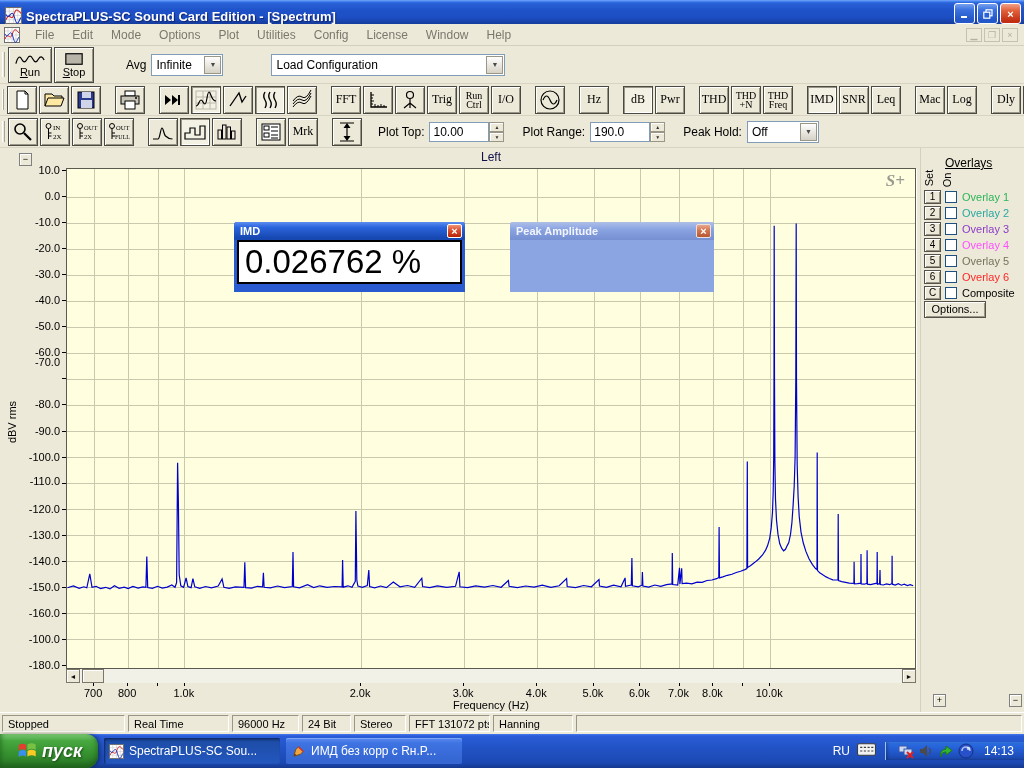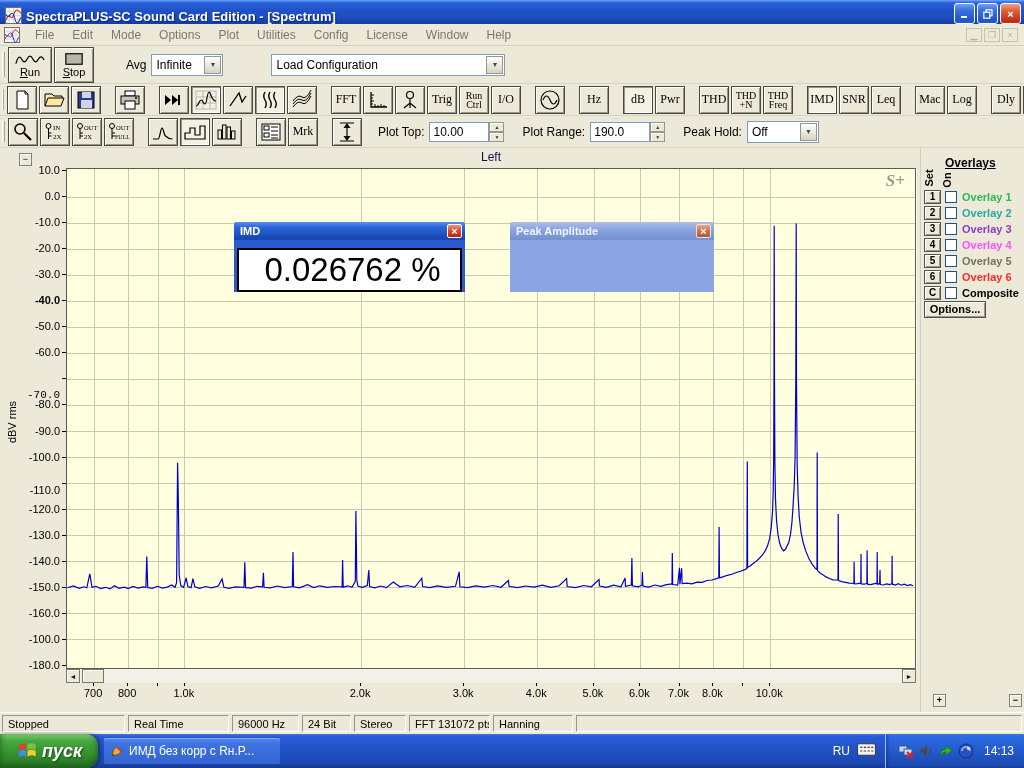--- a/index.html
+++ b/index.html
@@ -69,42 +69,42 @@
   .ytickmark { position:absolute; width:4px; height:1px; background:#000; left:62px; }
   #ylabel-rot { position:absolute; left:-13px; top:268px; transform:rotate(-90deg); font-size:11px; color:#000; width:50px; text-align:center; }
   .xtickmark { position:absolute; width:1px; height:4px; background:#000; top:534px; }
   .xtick { position:absolute; top:539px; width:40px; margin-left:-20px; text-align:center; font-size:11px; color:#000; }
   #xlabel { position:absolute; left:66px; top:551px; width:850px; text-align:center; font-size:11px; color:#000; }
 
   
   .valwin { position:absolute; border-radius:3px 3px 0 0; }
   .valwin .wtitle { height:18px; border-radius:3px 3px 0 0; display:flex; align-items:center; padding:0 3px 0 6px;
     font-size:11px; font-weight:bold; }
-  .valwin .wbody { background:#fff; border:2px solid #000; margin:8px 3px 3px 3px; display:flex; align-items:center;justify-content:center; }
+  .valwin .wbody { background:#fff; border:2px solid #000; margin:0 3px 3px 3px; display:flex; align-items:center; }
   .valwin .wval { font-size:33px; color:#000; padding-left:6px; white-space:nowrap; letter-spacing:0px; }
   .wclose { margin-left:auto; width:15px; height:14px; border:1px solid #fff; border-radius:2px;
     display:flex; align-items:center; justify-content:center; color:#fff; font-size:11px; font-weight:bold; line-height:12px; }
   #imd-win { left:234px; top:74px; width:231px; height:70px; background:#2a5ad0; }
   #imd-win .wtitle { background:linear-gradient(180deg,#5d8df0 0%,#2a64dc 30%,#1747b0 90%); color:#fff; }
   #imd-win .wclose { background:linear-gradient(180deg,#ee9576 0%,#dc5435 40%,#bb2507 95%); }
   #peak-win { left:510px; top:74px; width:204px; height:70px; background:#8ba4e2; }
   #peak-win .wtitle { background:linear-gradient(180deg,#aebfe8 0%,#8ba4e2 40%,#7690d2 95%); color:#f2f5fd; }
   #peak-win .wclose { background:linear-gradient(180deg,#e8a68e 0%,#d2764f 45%,#b85a38 95%); border-color:#e8e2da; }
   #peak-win .wval { font-size:32px; }
 
   #annotation { position:absolute; left:246px; top:176px; font-size:21px; color:#3c3c3c; line-height:30px; white-space:nowrap; }
 
   
   #hscroll { position:absolute; left:66px; top:521px; width:850px; height:14px; background:#f2f1e7; }
   .sbtn { position:absolute; top:0; width:14px; height:14px; background:#ece9d8; border:1px solid #7a7768;
     box-shadow:inset 1px 1px 0 #fff; font-size:7px; color:#111; display:flex; align-items:center; justify-content:center; }
   #sthumb { position:absolute; left:16px; top:0; width:22px; height:14px; background:#ece9d8; border:1px solid #7a7768; box-shadow:inset 1px 1px 0 #fff; }
 
   
-  #rightpanel { position:absolute; left:920px; top:0; width:104px; height:564px; border-left:1px solid #d4d0bf;font-weight:bold; }
+  #rightpanel { position:absolute; left:920px; top:0; width:104px; height:564px; border-left:1px solid #d4d0bf; }
   #ov-title { position:absolute; left:24px; top:8px; font-size:12px; text-decoration:underline; color:#000; }
   .rotlbl { position:absolute; width:30px; text-align:center; transform:rotate(-90deg); font-size:11px; color:#000; }
   .ovbtn { position:absolute; left:3px; width:17px; height:14px; background:#ece9d8; border:1px solid #55524a;
     box-shadow:inset 1px 1px 0 #fff, inset -1px -1px 0 #9a9687; font-size:10px; text-align:center; line-height:12px; color:#000; }
   .ovchk { position:absolute; left:24px; width:12px; height:12px; background:#fff; border:1px solid #1c5180; }
   .ovlbl { position:absolute; left:41px; font-size:11px; white-space:nowrap; }
   #ov-options { position:absolute; left:3px; top:153px; width:62px; height:17px; background:#ece9d8;
     border:1px solid #55524a; box-shadow:inset 1px 1px 0 #fff, inset -1px -1px 0 #9a9687; font-size:11px; text-align:center; line-height:15px; }
   .pmbtn { position:absolute; width:13px; height:13px; background:#ece9d8; border:1px solid #808080;
     box-shadow:inset 1px 1px 0 #fff; font-size:9px; line-height:10px; text-align:center; color:#000; }
@@ -124,21 +124,21 @@
   #startbtn span { color:#fff; font-weight:bold; font-style:italic; font-size:18px; text-shadow:1px 1px 2px #1d4d1a; margin-left:4px; }
   #startbtn svg { width:22px; height:22px; }
   .taskitem { width:176px; height:26px; margin-left:6px; border-radius:2px; display:flex; align-items:center;
     padding:0 5px; color:#fff; font-size:12px; white-space:nowrap; overflow:hidden; }
   .taskitem.active { background:linear-gradient(180deg,#16387e 0%,#1d4da8 15%,#2356bc 90%); box-shadow:inset 1px 1px 2px #102862; }
   .taskitem.inactive { background:linear-gradient(180deg,#5a8af0 0%,#3e73e2 20%,#3566d2 90%); box-shadow:inset 0 1px 0 #7fa5f4; }
   .taskitem svg { width:15px; height:15px; margin-right:5px; flex:none; }
   #tray { margin-left:auto; height:34px; display:flex; align-items:center; }
   #lang { color:#fff; font-size:12px; margin-right:7px; }
   #kbd-icon svg { width:19px; height:13px; display:block; }
-  #traypanel { height:34px; margin-left:8px; display:flex; align-items:center; padding:0 10px 0 12px;
+  #traypanel { height:18px; margin-left:8px; display:flex; align-items:center; padding:0 10px 0 12px;
     background:linear-gradient(180deg,#3b82f0 0%,#2a6ae0 10%,#2258cc 55%,#1a46aa 100%);
     border-left:1px solid #9cc0f8; box-shadow:inset 2px 0 3px rgba(0,0,0,.25); }
   .trayicon { width:16px; height:16px; margin-right:4px; }
   .trayicon svg { width:16px; height:16px; display:block; }
   #clock { color:#fff; font-size:12px; margin-left:6px; }
 </style>
 </head>
 <body>
 
 <div id="screen">
@@ -514,28 +514,28 @@
         </svg>
       <span id="plot-logo">S+</span>
     </div>
 
     <div id="ylabels">
         <div class="ytick" style="top: -4px;">10.0</div>
         <div class="ytick" style="top: 22.0526px;">0.0</div>
         <div class="ytick" style="top: 48.1053px;">-10.0</div>
         <div class="ytick" style="top: 74.1579px;">-20.0</div>
         <div class="ytick" style="top: 100.211px;">-30.0</div>
-        <div class="ytick" style="top: 126.263px; font-weight: bold;">-40.0</div>
+        <div class="ytick" style="top: 126.263px;">-40.0</div>
         <div class="ytick" style="top: 152.316px;">-50.0</div>
         <div class="ytick" style="top: 178.368px;">-60.0</div>
-        <div class="ytick" style="top: 221px; font-family: Liberation Mono, monospace;">-70.0</div>
+        <div class="ytick" style="top: 188px;">-70.0</div>
         <div class="ytick" style="top: 230.474px;">-80.0</div>
         <div class="ytick" style="top: 256.526px;">-90.0</div>
         <div class="ytick" style="top: 282.579px;">-100.0</div>
-        <div class="ytick" style="top: 316px; padding-left: 28px;">-110.0</div>
+        <div class="ytick" style="top: 307px; padding-left: 28px;">-110.0</div>
         <div class="ytick" style="top: 334.684px;">-120.0</div>
         <div class="ytick" style="top: 360.737px;">-130.0</div>
         <div class="ytick" style="top: 386.789px;">-140.0</div>
         <div class="ytick" style="top: 412.842px;">-150.0</div>
         <div class="ytick" style="top: 438.895px;">-160.0</div>
         <div class="ytick" style="top: 464.947px;">-100.0</div>
         <div class="ytick" style="top: 491px;">-180.0</div>
       </div>
     <div id="ylabel-rot">dBV rms</div>
     <div id="xaxis">
@@ -557,20 +557,21 @@
         <div class="xtickmark" style="left: 639.34px;"></div>
         <div class="xtick" style="left: 639.34px;">6.0k</div>
         <div class="xtickmark" style="left: 678.526px;"></div>
         <div class="xtick" style="left: 678.526px;">7.0k</div>
         <div class="xtickmark" style="left: 712.471px;"></div>
         <div class="xtick" style="left: 712.471px;">8.0k</div>
         <div class="xtickmark" style="left: 742.413px;"></div>
         <div class="xtickmark" style="left: 769.197px;"></div>
         <div class="xtick" style="left: 769.197px;">10.0k</div>
       </div>
+    <div id="xlabel">Frequency (Hz)</div>
 
     <div id="imd-win" class="valwin">
       <div class="wtitle">
         <span>IMD</span>
         <span class="wclose">×</span>
       </div>
       <div class="wbody" style="height:44px">
         <span class="wval">0.026762 %</span>
       </div>
     </div>
@@ -657,20 +658,29 @@
     <div id="startbtn">
       <svg viewBox="0 0 24 24">
           <path d="M3 5.5c3-2 6-2 8 0v6c-2-2-5-2-8 0z" fill="#e33e30"></path>
           <path d="M12.5 5c3-2 6-2 9 0v6c-3-2-6-2-9 0z" fill="#7ac143"></path>
           <path d="M3 12.5c3-2 6-2 8 0v6c-2-2-5-2-8 0z" fill="#3a8ef0"></path>
           <path d="M12.5 12c3-2 6-2 9 0v6c-3-2-6-2-9 0z" fill="#ffc923"></path>
         </svg>
       <span>пуск</span>
     </div>
     <span id="task-items" style="display:flex">
+        <span class="taskitem active">
+          <svg viewBox="0 0 16 16">
+            <rect x="0.5" y="0.5" width="15" height="15" fill="#fff" stroke="#707070"></rect>
+            <path d="M1 4h14M1 8h14M1 12h14M4 1v14M8 1v14M12 1v14" stroke="#c8c8c8" stroke-width="0.6"></path>
+            <path d="M1 12C4 4 6 14 8 8s3-7 7-2" stroke="#d42020" fill="none"></path>
+            <path d="M1 7c3 7 5-8 8 3s4 2 6 0" stroke="#1030c0" fill="none"></path>
+          </svg>
+          <span>SpectraPLUS-SC Sou...</span>
+        </span>
         <span class="taskitem inactive">
           <svg viewBox="0 0 16 16">
             <path d="M3 13l2-7 3-3 5 5-3 3-7 2z" fill="#f4a43c" stroke="#7a4a10"></path>
             <path d="M8 3l5 5" stroke="#d03030" stroke-width="1.4"></path>
             <path d="M3 13l3-1-2-2z" fill="#604020"></path>
           </svg>
           <span>ИМД без корр с Rн.P...</span>
         </span>
       </span>
     <div id="tray">

